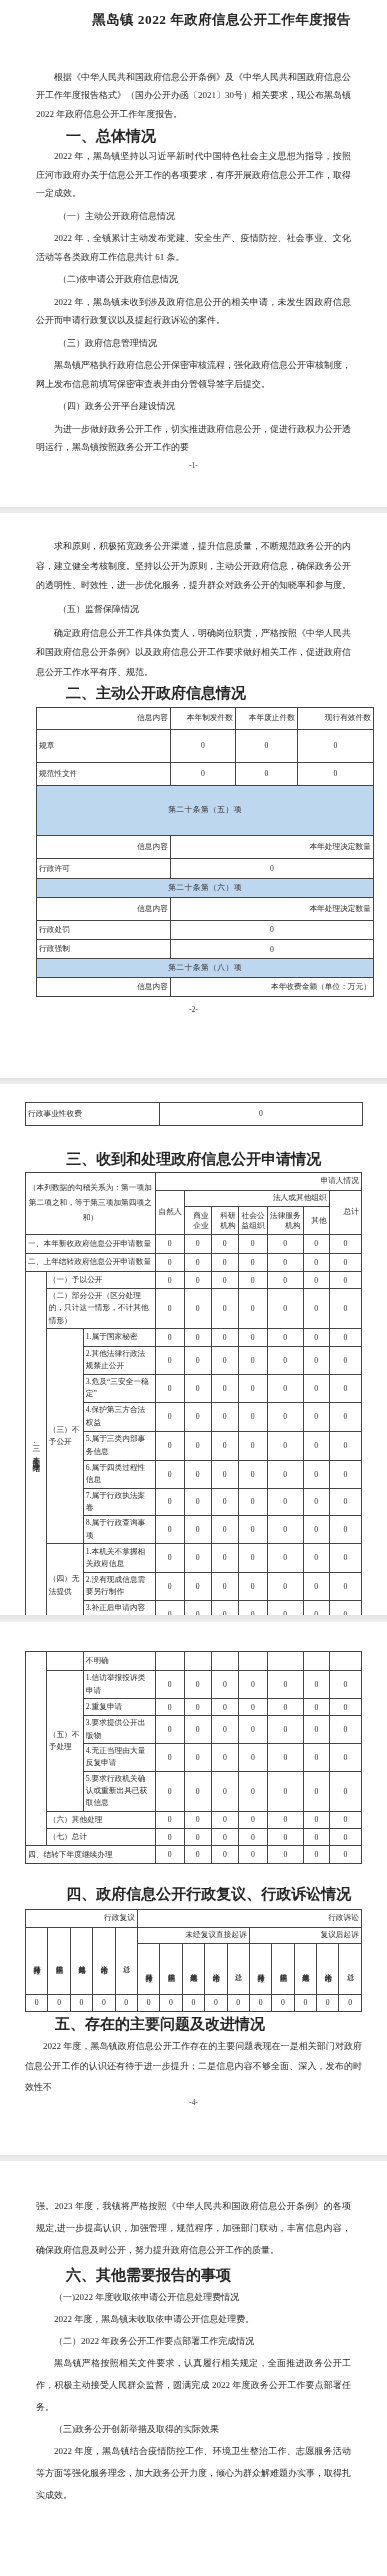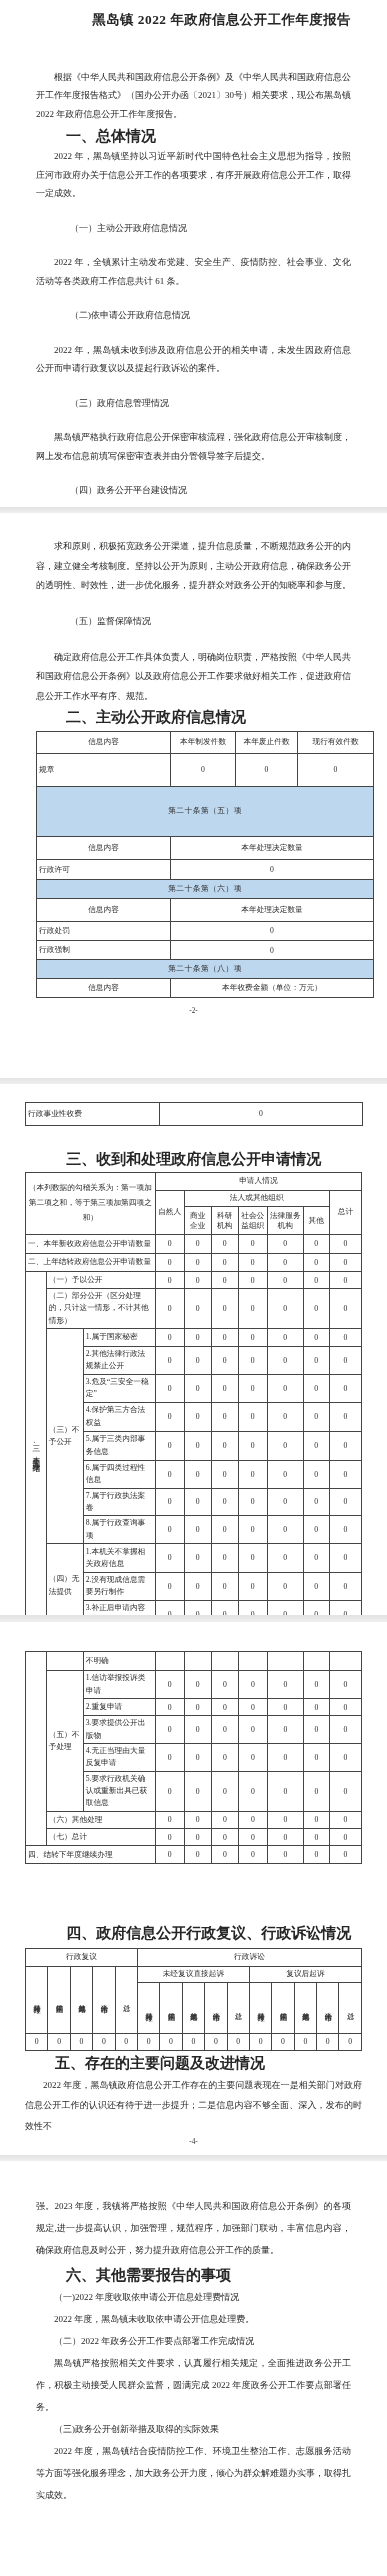--- a/index.html
+++ b/index.html
@@ -43,21 +43,21 @@
     font-size:15px;
     line-height:15.5px;
     text-indent:2em;
     margin:0;
   }
   .sec-head.m1{margin-top:5.2px;margin-bottom:3.1px;}
   .sub-head{
     font-size:9px;
     line-height:18.5px;
     text-indent:2em;
-    margin:16px;
+    margin:4px;
   }
   .p2 .sub-head{line-height:19.6px;}
   .p5 .sub-head,.p5 p.body5{font-size:9px;line-height:22px;text-indent:2em;margin:0;text-align:justify;}
   .pageno{
     text-align:center;
     font-size:7.2px;
     color:#333;
     line-height:10.3px;
     margin-top:4.1px;
   }
@@ -74,21 +74,21 @@
     padding:1px 2.1px;
     vertical-align:middle;
     color:#2b2b2b;
   }
   td.band{
     background:#bdd7ee;
     text-align:center;
     font-size:7.7px;
     letter-spacing:0.5px;
   }
-  td.hdr{text-align:center;}
+  td.hdr{text-align:right;}
   td.lbl{text-align:left;padding-left:4.1px;line-height:1.55;}
   td.v{text-align:center;}
   td.note{text-align:center;line-height:1.9;font-size:7.7px;padding:2.1px 5.2px;}
   td.grp{text-align:left;padding-left:3.1px;line-height:1.6;word-break:break-all;}
   td.vert{
     writing-mode:vertical-rl;
     text-orientation:upright;
     text-align:center;
     letter-spacing:1.5px;
     padding:2.1px 0;
@@ -140,20 +140,26 @@
         </colgroup>
       <tbody>
       <tr style="height:21.6px">
         <td class="hdr">信息内容</td>
         <td class="hdr">本年制发件数</td>
         <td class="hdr">本年废止件数</td>
         <td class="hdr">现行有效件数</td>
       </tr>
       <tr style="height:33px">
         <td class="lbl">规章</td>
+      <td class="v">0</td>
+            <td class="v">0</td>
+            <td class="v">0</td>
+          </tr>
+      <tr style="height:23px">
+        <td class="lbl">规范性文件</td>
       <td class="v">0</td>
             <td class="v">0</td>
             <td class="v">0</td>
           </tr>
       <tr style="height:50px">
             <td class="band" colspan="4">第二十条第（五）项</td>
           </tr>
       <tr style="height:23px">
         <td class="hdr">信息内容</td>
         <td class="hdr" colspan="3">本年处理决定数量</td>
@@ -502,21 +508,21 @@
             <td class="v">0</td>
             <td class="v">0</td>
             <td class="v">0</td>
             <td class="v">0</td>
             <td class="v">0</td>
             <td class="v">0</td>
           </tr>
     </tbody>
       </table>
 
-    <h2 class="sec-head" style="margin-top:61px;margin-left:11.3px;">四、政府信息公开行政复议、行政诉讼情况</h2>
+    <h2 class="sec-head" style="margin-top:22px;margin-left:11.3px;">四、政府信息公开行政复议、行政诉讼情况</h2>
 
     <table class="rpt" style="margin-top:7.2px;border-radius:31px;">
       <tbody>
           <tr style="height:18px">
         <td class="hdr" colspan="5">行政复议</td>
         <td class="hdr" colspan="10">行政诉讼</td>
       </tr>
       <tr style="height:16px">
         <td class="vh" rowspan="2">结果维持</td>
         <td class="vh" rowspan="2">结果纠正</td>

